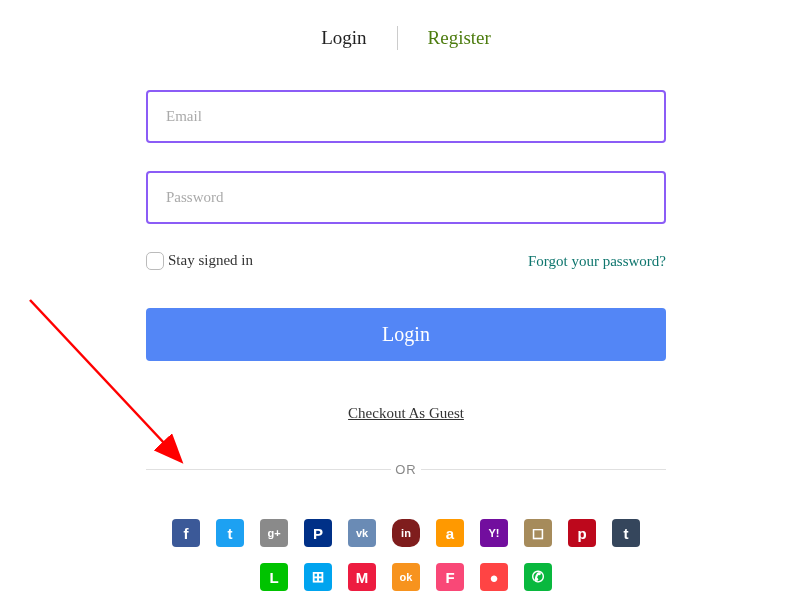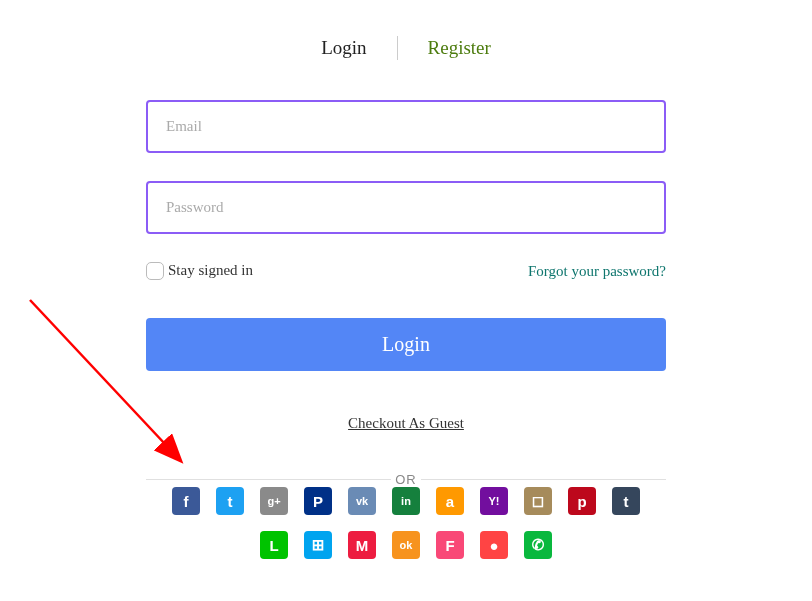--- a/index.html
+++ b/index.html
@@ -7,21 +7,21 @@
   font-family: Georgia, 'Times New Roman', serif;
   background: #fff;
   width: 812px;
   height: 601px;
   position: relative;
   overflow: hidden;
 }
 .container {
   width: 520px;
   margin: 0 auto;
-  padding-top: 36px;
+  padding-top: 26px;
 }
 .tabs {
   display: flex;
   justify-content: center;
   align-items: center;
   gap: 30px;
   margin-bottom: 40px;
 }
 .tab {
   font-size: 19px;
@@ -82,20 +82,21 @@
   font-size: 15px;
   color: #333;
   text-decoration: underline;
   cursor: pointer;
   margin-bottom: 40px;
 }
 .or-row {
   display: flex;
   align-items: center;
   gap: 4px;
+  margin-bottom: 42px;
 }
 .or-line { flex: 1; height: 1px; background: #e0e0e0; }
 .or-text { font-size: 13px; color: #888; letter-spacing: 1px; font-family: Arial, sans-serif; }
 .social-grid {
   display: flex;
   flex-wrap: wrap;
   justify-content: center;
   gap: 16px;
   width: 480px;
   margin: 0 auto;
@@ -150,21 +151,21 @@
     <span class="or-text">OR</span>
     <div class="or-line"></div>
   </div>
 
   <div class="social-grid" id="social-grid">
       <div class="social-btn" style="background: rgb(59, 89, 152);">f</div>
       <div class="social-btn" style="background: rgb(29, 161, 242);">t</div>
       <div class="social-btn" style="background: rgb(138, 138, 138); font-size: 11px;">g+</div>
       <div class="social-btn" style="background: rgb(0, 48, 135);">P</div>
       <div class="social-btn" style="background: rgb(106, 139, 181); font-size: 11px;">vk</div>
-      <div class="social-btn" style="background: #15803d; font-size: 11px;">in</div>
+      <div class="social-btn" style="background: #7f1d1d; font-size: 11px; border-radius: 10px;">in</div>
       <div class="social-btn" style="background: rgb(255, 153, 0);">a</div>
       <div class="social-btn" style="background: rgb(114, 14, 158); font-size: 11px;">Y!</div>
       <div class="social-btn" style="background: rgb(166, 139, 91);">◻</div>
       <div class="social-btn" style="background: rgb(189, 8, 28);">p</div>
       <div class="social-btn" style="background: rgb(53, 70, 92);">t</div>
       <div class="social-btn" style="background: rgb(0, 195, 0);">L</div>
       <div class="social-btn" style="background: rgb(0, 164, 239);">⊞</div>
       <div class="social-btn" style="background: rgb(237, 28, 64);">M</div>
       <div class="social-btn" style="background: rgb(247, 147, 30); font-size: 11px;">ok</div>
       <div class="social-btn" style="background: rgb(249, 72, 119);">F</div>

